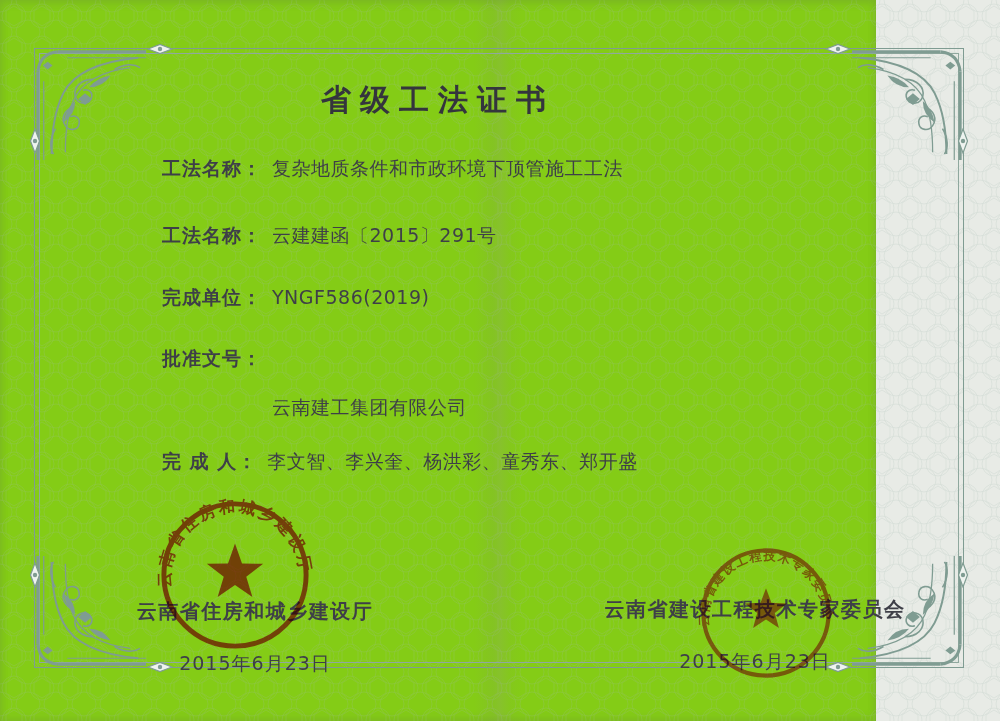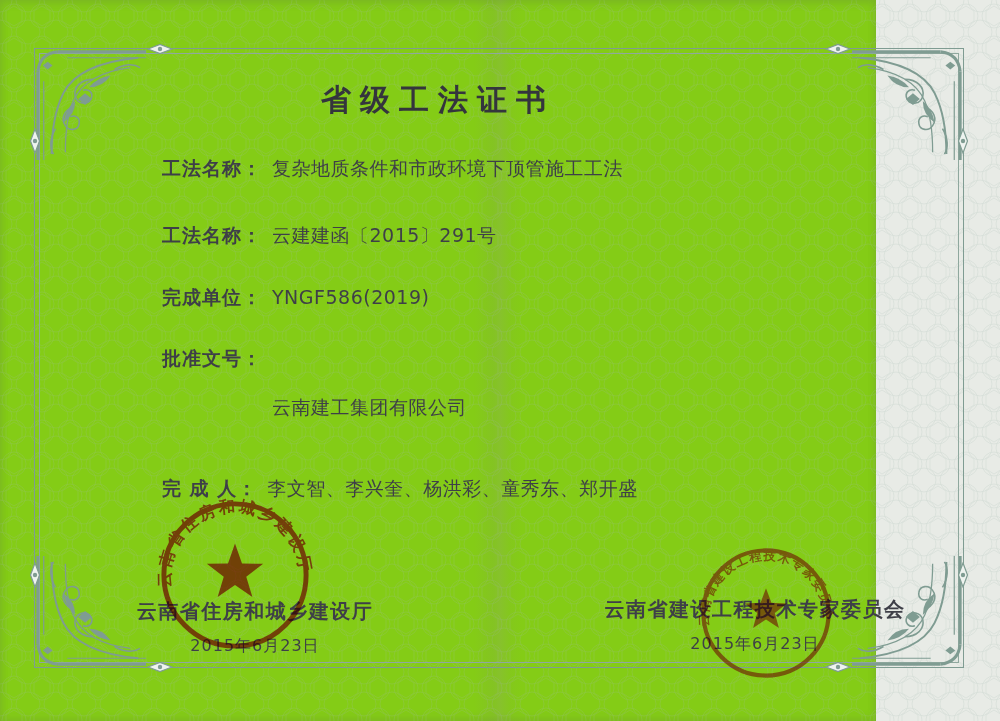--- a/index.html
+++ b/index.html
@@ -32,26 +32,26 @@
   
   .title{
     position:absolute;top:80px;left:0;width:100%;text-align:center;
     font-size:30px;font-weight:bold;color:#34353d;letter-spacing:9px;
   }
   .field-row{position:absolute;left:162px;display:flex;align-items:flex-start;
     font-size:19px;color:#3e3f48;line-height:1.28;}
   .field-label{font-weight:bold;letter-spacing:1px;margin-right:10px;white-space:pre;}
   .field-value{font-weight:normal;letter-spacing:.5px;white-space:pre;}
   .multi-line div{margin-bottom:4px;}
-  .row-1{top:156px;} .row-2{top:223px;} .row-3{top:285px;} .row-4{top:346px;} .row-5{top:476px;}
+  .row-1{top:156px;} .row-2{top:223px;} .row-3{top:285px;} .row-4{top:346px;} .row-5{top:449px;}
   .issuer{position:absolute;text-align:center;color:#3e3f48;}
   .issuer-left{left:105px;top:598px;width:300px;}
   .issuer-right{left:600px;top:596px;width:310px;}
   .issuer-org{font-size:20px;font-weight:bold;letter-spacing:1.5px;}
-  .issuer-date{font-size:16px;font-weight:normal;letter-spacing:1px;margin-top:11px;}
+  .issuer-date{font-size:19px;font-weight:normal;letter-spacing:1px;margin-top:26px;}
   
   .seal{position:absolute;mix-blend-mode:multiply;pointer-events:none;}
   .seal-left{left:156px;top:496px;width:158px;height:158px;opacity:.88;}
   .seal-right{left:697px;top:544px;width:138px;height:138px;opacity:.72;}
 </style>
 </head>
 <body>
 
 <svg width="0" height="0" style="position:absolute" aria-hidden="true">
   <defs>

